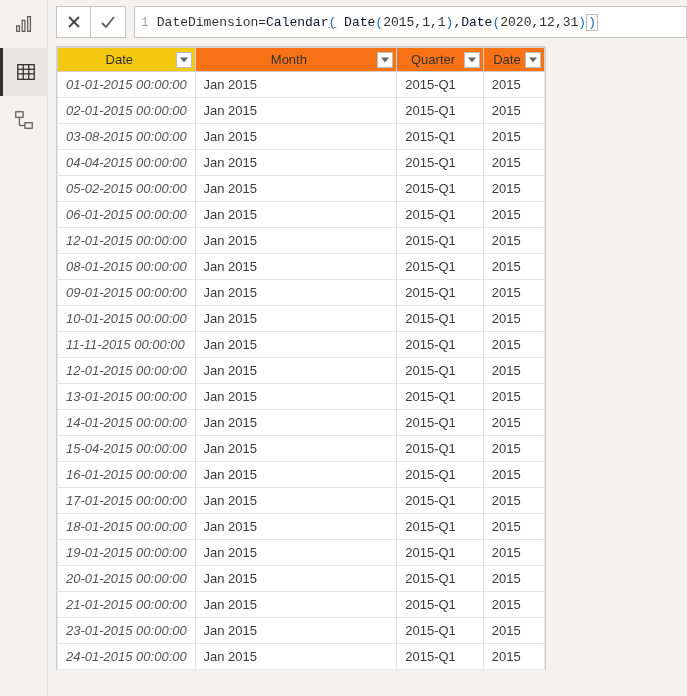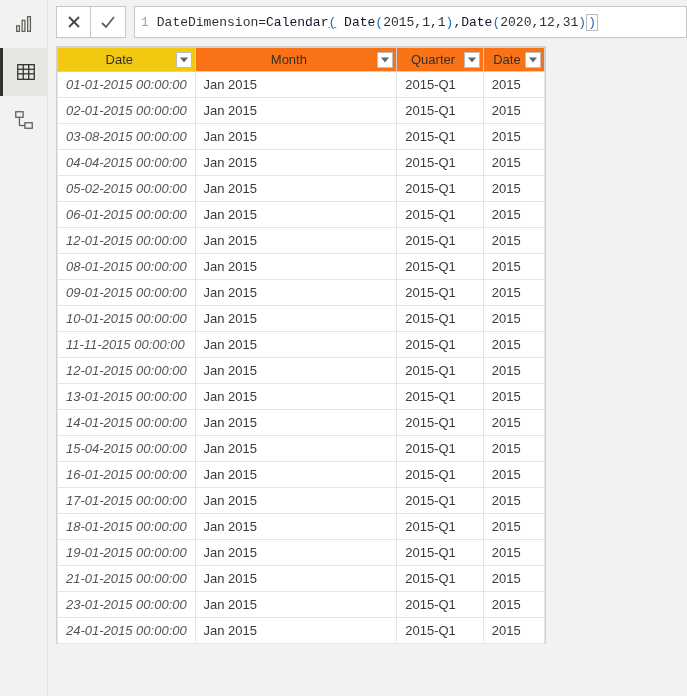--- a/index.html
+++ b/index.html
@@ -368,20 +368,26 @@
               <td>2015-Q1</td>
               <td>2015</td>
             </tr>
             <tr>
               <td class="date-cell">19-01-2015 00:00:00</td>
               <td>Jan 2015</td>
               <td>2015-Q1</td>
               <td>2015</td>
             </tr>
             <tr>
+              <td class="date-cell">20-01-2015 00:00:00</td>
+              <td>Jan 2015</td>
+              <td>2015-Q1</td>
+              <td>2015</td>
+            </tr>
+            <tr>
               <td class="date-cell">21-01-2015 00:00:00</td>
               <td>Jan 2015</td>
               <td>2015-Q1</td>
               <td>2015</td>
             </tr>
             <tr>
               <td class="date-cell">23-01-2015 00:00:00</td>
               <td>Jan 2015</td>
               <td>2015-Q1</td>
               <td>2015</td>

